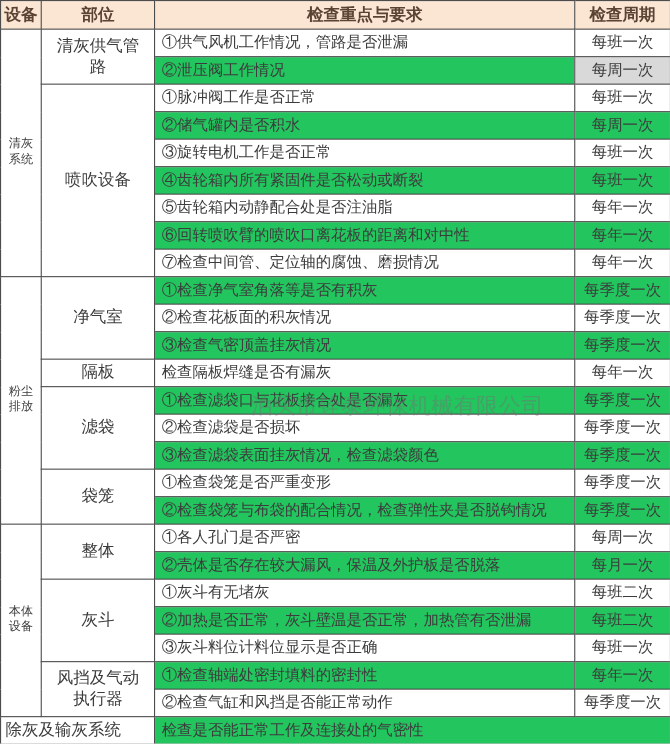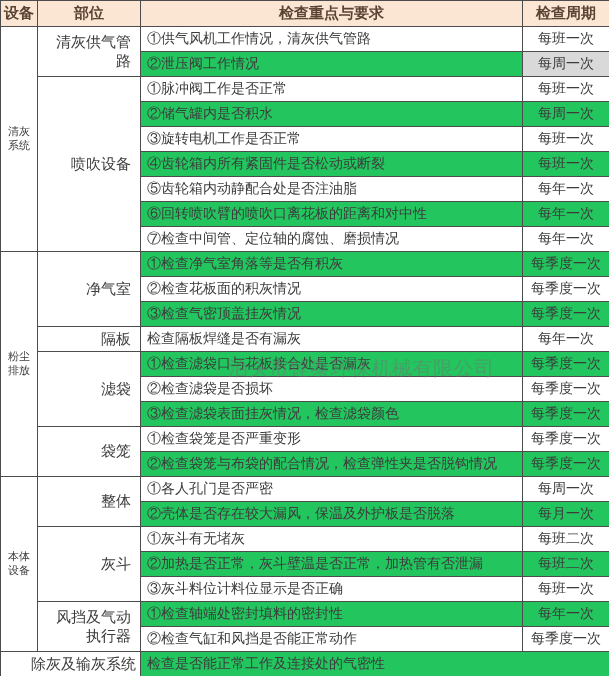--- a/index.html
+++ b/index.html
@@ -18,26 +18,26 @@
     color: #5b4334;
     font-size: 15px;
     font-weight: bold;
     text-align: center;
     padding: 0 2px;
     margin-top: 20px;
   }
   tbody tr { height: 25px; }
   td { font-size: 14px; line-height: 1.25; }
   td.c-dev  { text-align: center; background: #fff; padding: 0 4px; font-size: 11px; }
-  td.c-part { text-align: right; background: #fff; padding: 0 9px; font-size: 15px; }
+  td.c-part { text-align: center; background: #fff; padding: 0 9px; font-size: 15px; }
   td.c-item { text-align: left; padding: 1px 6px; }
   td.c-period { text-align: center; padding: 0 2px; }
   tr.sh td.c-item, tr.sh td.c-period { background: #22c55e; }
   td.hl { background: #d9d9d9 !important; }
-  td.c-sys { text-align: right; background: #fff; font-size: 15px; padding: 0 4px; margin-left: 44px; }
+  td.c-sys { text-align: left; background: #fff; font-size: 15px; padding: 0 4px; margin-left: 44px; }
   .watermark {
     position: absolute;
     left: 228px; top: 355px;
     font-size: 20px;
     letter-spacing: 0.5px;
     color: rgba(115,115,115,0.45);
     white-space: nowrap;
     pointer-events: none;
     z-index: 5;
   }
@@ -60,21 +60,21 @@
         <th>设备</th>
         <th>部位</th>
         <th>检查重点与要求</th>
         <th>检查周期</th>
       </tr>
     </thead>
     <tbody>
       <tr>
         <td class="c-dev" rowspan="9">清灰系统</td>
         <td class="c-part" rowspan="2">清灰供气管路</td>
-        <td class="c-item">①供气风机工作情况，清灰供气管路</td>
+        <td class="c-item">①供气风机工作情况，管路是否泄漏</td>
         <td class="c-period">每班一次</td>
       </tr>
       <tr class="sh">
         <td class="c-item">②泄压阀工作情况</td>
         <td class="c-period hl">每周一次</td>
       </tr>
       <tr>
         <td class="c-part" rowspan="7">喷吹设备</td>
         <td class="c-item">①脉冲阀工作是否正常</td>
         <td class="c-period">每班一次</td>

